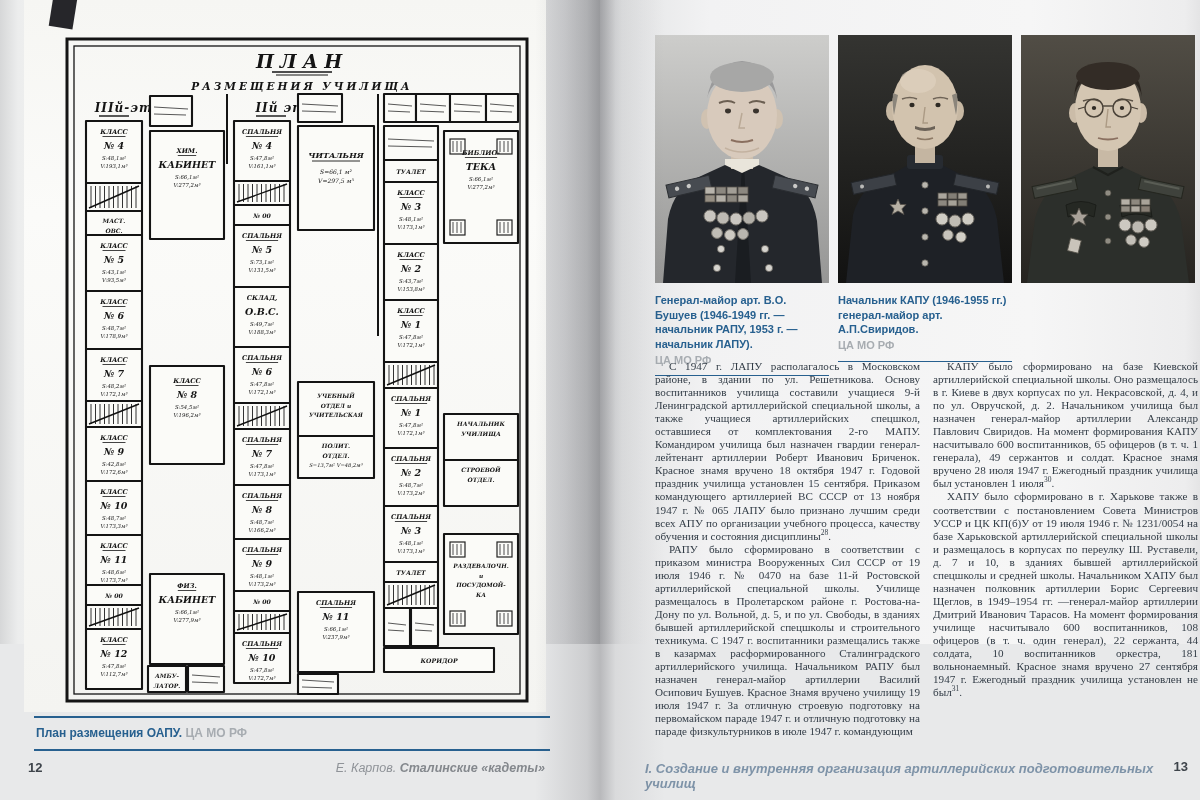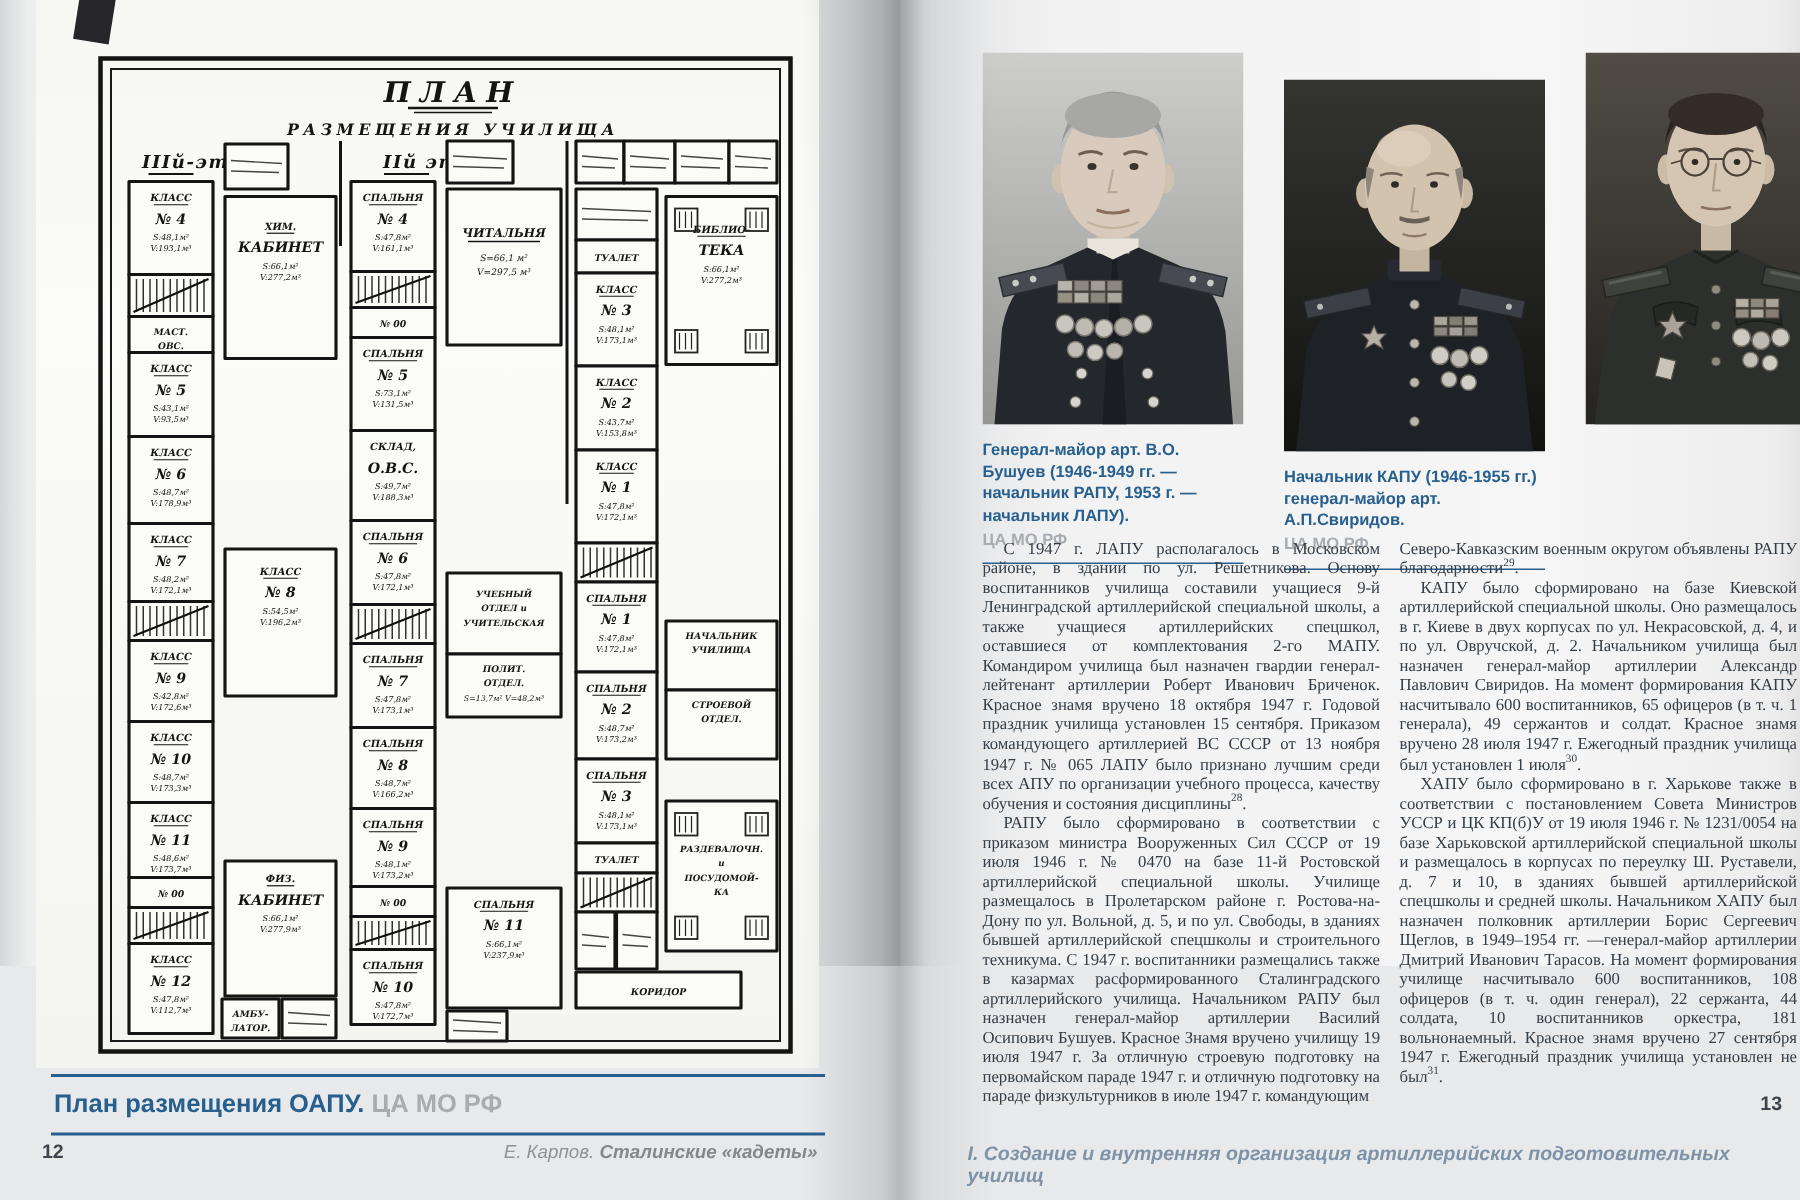--- a/index.html
+++ b/index.html
@@ -28,31 +28,31 @@
   }
   .scan-corner{
     position:absolute;left:52px;top:-16px;width:24px;height:44px;
     background:#26262a;transform:rotate(9deg);
   }
   .plan-svg{position:absolute;left:64px;top:36px;}
   .plan-caption{
     position:absolute;left:34px;top:716px;width:512px;
     border-top:2px solid #27608f;border-bottom:2px solid #27608f;
     padding:8px 2px 9px 2px;
-    font-size:17px;font-weight:bold;color:#27608f;line-height:1.2;
+    font-size:12px;font-weight:bold;color:#27608f;line-height:1.2;
   }
   .plan-caption .credit{color:#a7acb1;}
   .footer-left{
     position:absolute;right:55px;top:761px;
     font-style:italic;font-size:12.5px;color:#8f9398;
   }
   .footer-left b{color:#84888d;}
   .page-num{font-weight:bold;font-size:13px;color:#3e444b;text-align:center;}
   .page-num-left{position:absolute;left:28px;top:760px;}
-  .page-num-right{position:absolute;right:12px;top:728px;}
+  .page-num-right{position:absolute;right:12px;top:759px;}
   
   .photo-row{
     position:absolute;left:55px;top:35px;width:541px;
     display:flex;gap:9px;
   }
   .photo-fig{width:174px;}
   .photo-fig svg{display:block;width:174px;height:248px;}
   .photo-caption{
     margin-top:10px;font-size:11px;line-height:1.33;font-weight:bold;color:#27608f;
   }
@@ -675,21 +675,21 @@
             <circle cx="114" cy="233" r="3.6"></circle>
         </g>
       </svg>
       <div class="photo-caption">
         <span>Генерал-майор арт. В.О. Бушуев (1946-1949 гг. — начальник РАПУ, 1953 г. — начальник ЛАПУ).</span>
         <span class="photo-credit credit-block">ЦА МО РФ</span>
         <div class="caption-rule"></div>
       </div>
     </figure>
 
-    <figure class="photo-fig" style="margin:18px">
+    <figure class="photo-fig" style="margin:0">
       <svg viewBox="0 0 174 248">
         <defs>
           <linearGradient id="pg2" x1="0" y1="0" x2="0" y2="1">
             <stop offset="0" stop-color="#343431"></stop>
               <stop offset="1" stop-color="#121211"></stop>
           </linearGradient>
         </defs>
         <rect width="174" height="248" fill="url(#pg2)"></rect>
         <path d="M8,248 L15,180 Q23,150 52,140 L74,128 L100,128 L124,140 Q152,151 159,184 L166,248 Z" fill="#1e2126"></path>
         <rect x="69" y="120" width="36" height="14" rx="3" fill="#272b31"></rect>
@@ -807,21 +807,20 @@
         </g>
       </svg>
     </figure>
   </div>
 
   <div class="col col-1">
       <p class="indent">С 1947 г. ЛАПУ располагалось в Московском районе, в здании по ул. Решетникова. Основу воспитанников училища составили учащиеся 9-й Ленинградской артиллерийской специальной школы, а также учащиеся артиллерийских спецшкол, оставшиеся от комплектования 2-го МАПУ. Командиром училища был назначен гвардии генерал-лейтенант артиллерии Роберт Иванович Бриченок. Красное знамя вручено 18 октября 1947 г. Годовой праздник училища установлен 15 сентября. Приказом командующего артиллерией ВС СССР от 13 ноября 1947 г. № 065 ЛАПУ было признано лучшим среди всех АПУ по организации учебного процесса, качеству обучения и состояния дисциплины<sup>28</sup>.</p>
       <p class="indent"><b>РАПУ</b> было сформировано в соответствии с приказом министра Вооруженных Сил СССР от 19 июля 1946 г. № 0470 на базе 11-й Ростовской артиллерийской специальной школы. Училище размещалось в Пролетарском районе г. Ростова-на-Дону по ул. Вольной, д. 5, и по ул. Свободы, в зданиях бывшей артиллерийской спецшколы и строительного техникума. С 1947 г. воспитанники размещались также в казармах расформированного Сталинградского артиллерийского училища. Начальником РАПУ был назначен генерал-майор артиллерии Василий Осипович Бушуев. Красное Знамя вручено училищу 19 июля 1947 г. За отличную строевую подготовку на первомайском параде 1947 г. и отличную подготовку на параде физкультурников в июле 1947 г. командующим</p>
     </div>
   <div class="col col-2">
-      <p>Северо-Кавказским военным округом объявлены РАПУ благодарности<sup>29</sup>.</p>
       <p class="indent"><b>КАПУ</b> было сформировано на базе Киевской артиллерийской специальной школы. Оно размещалось в г. Киеве в двух корпусах по ул. Некрасовской, д. 4, и по ул. Овручской, д. 2. Начальником училища был назначен генерал-майор артиллерии Александр Павлович Свиридов. На момент формирования КАПУ насчитывало 600 воспитанников, 65 офицеров (в т. ч. 1 генерала), 49 сержантов и солдат. Красное знамя вручено 28 июля 1947 г. Ежегодный праздник училища был установлен 1 июля<sup>30</sup>.</p>
       <p class="indent"><b>ХАПУ</b> было сформировано в г. Харькове также в соответствии с постановлением Совета Министров УССР и ЦК КП(б)У от 19 июля 1946 г. № 1231/0054 на базе Харьковской артиллерийской специальной школы и размещалось в корпусах по переулку Ш. Руставели, д. 7 и 10, в зданиях бывшей артиллерийской спецшколы и средней школы. Начальником ХАПУ был назначен полковник артиллерии Борис Сергеевич Щеглов, в 1949–1954 гг. —генерал-майор артиллерии Дмитрий Иванович Тарасов. На момент формирования училище насчитывало 600 воспитанников, 108 офицеров (в т. ч. один генерал), 22 сержанта, 44 солдата, 10 воспитанников оркестра, 181 вольнонаемный. Красное знамя вручено 27 сентября 1947 г. Ежегодный праздник училища установлен не был<sup>31</sup>.</p>
     </div>
 
   <div class="footer-right">I. Создание и внутренняя организация артиллерийских подготовительных училищ</div>
   <div class="page-num page-num-right">13</div>
 </div>
 
 <div class="spine-shadow"></div>
 

